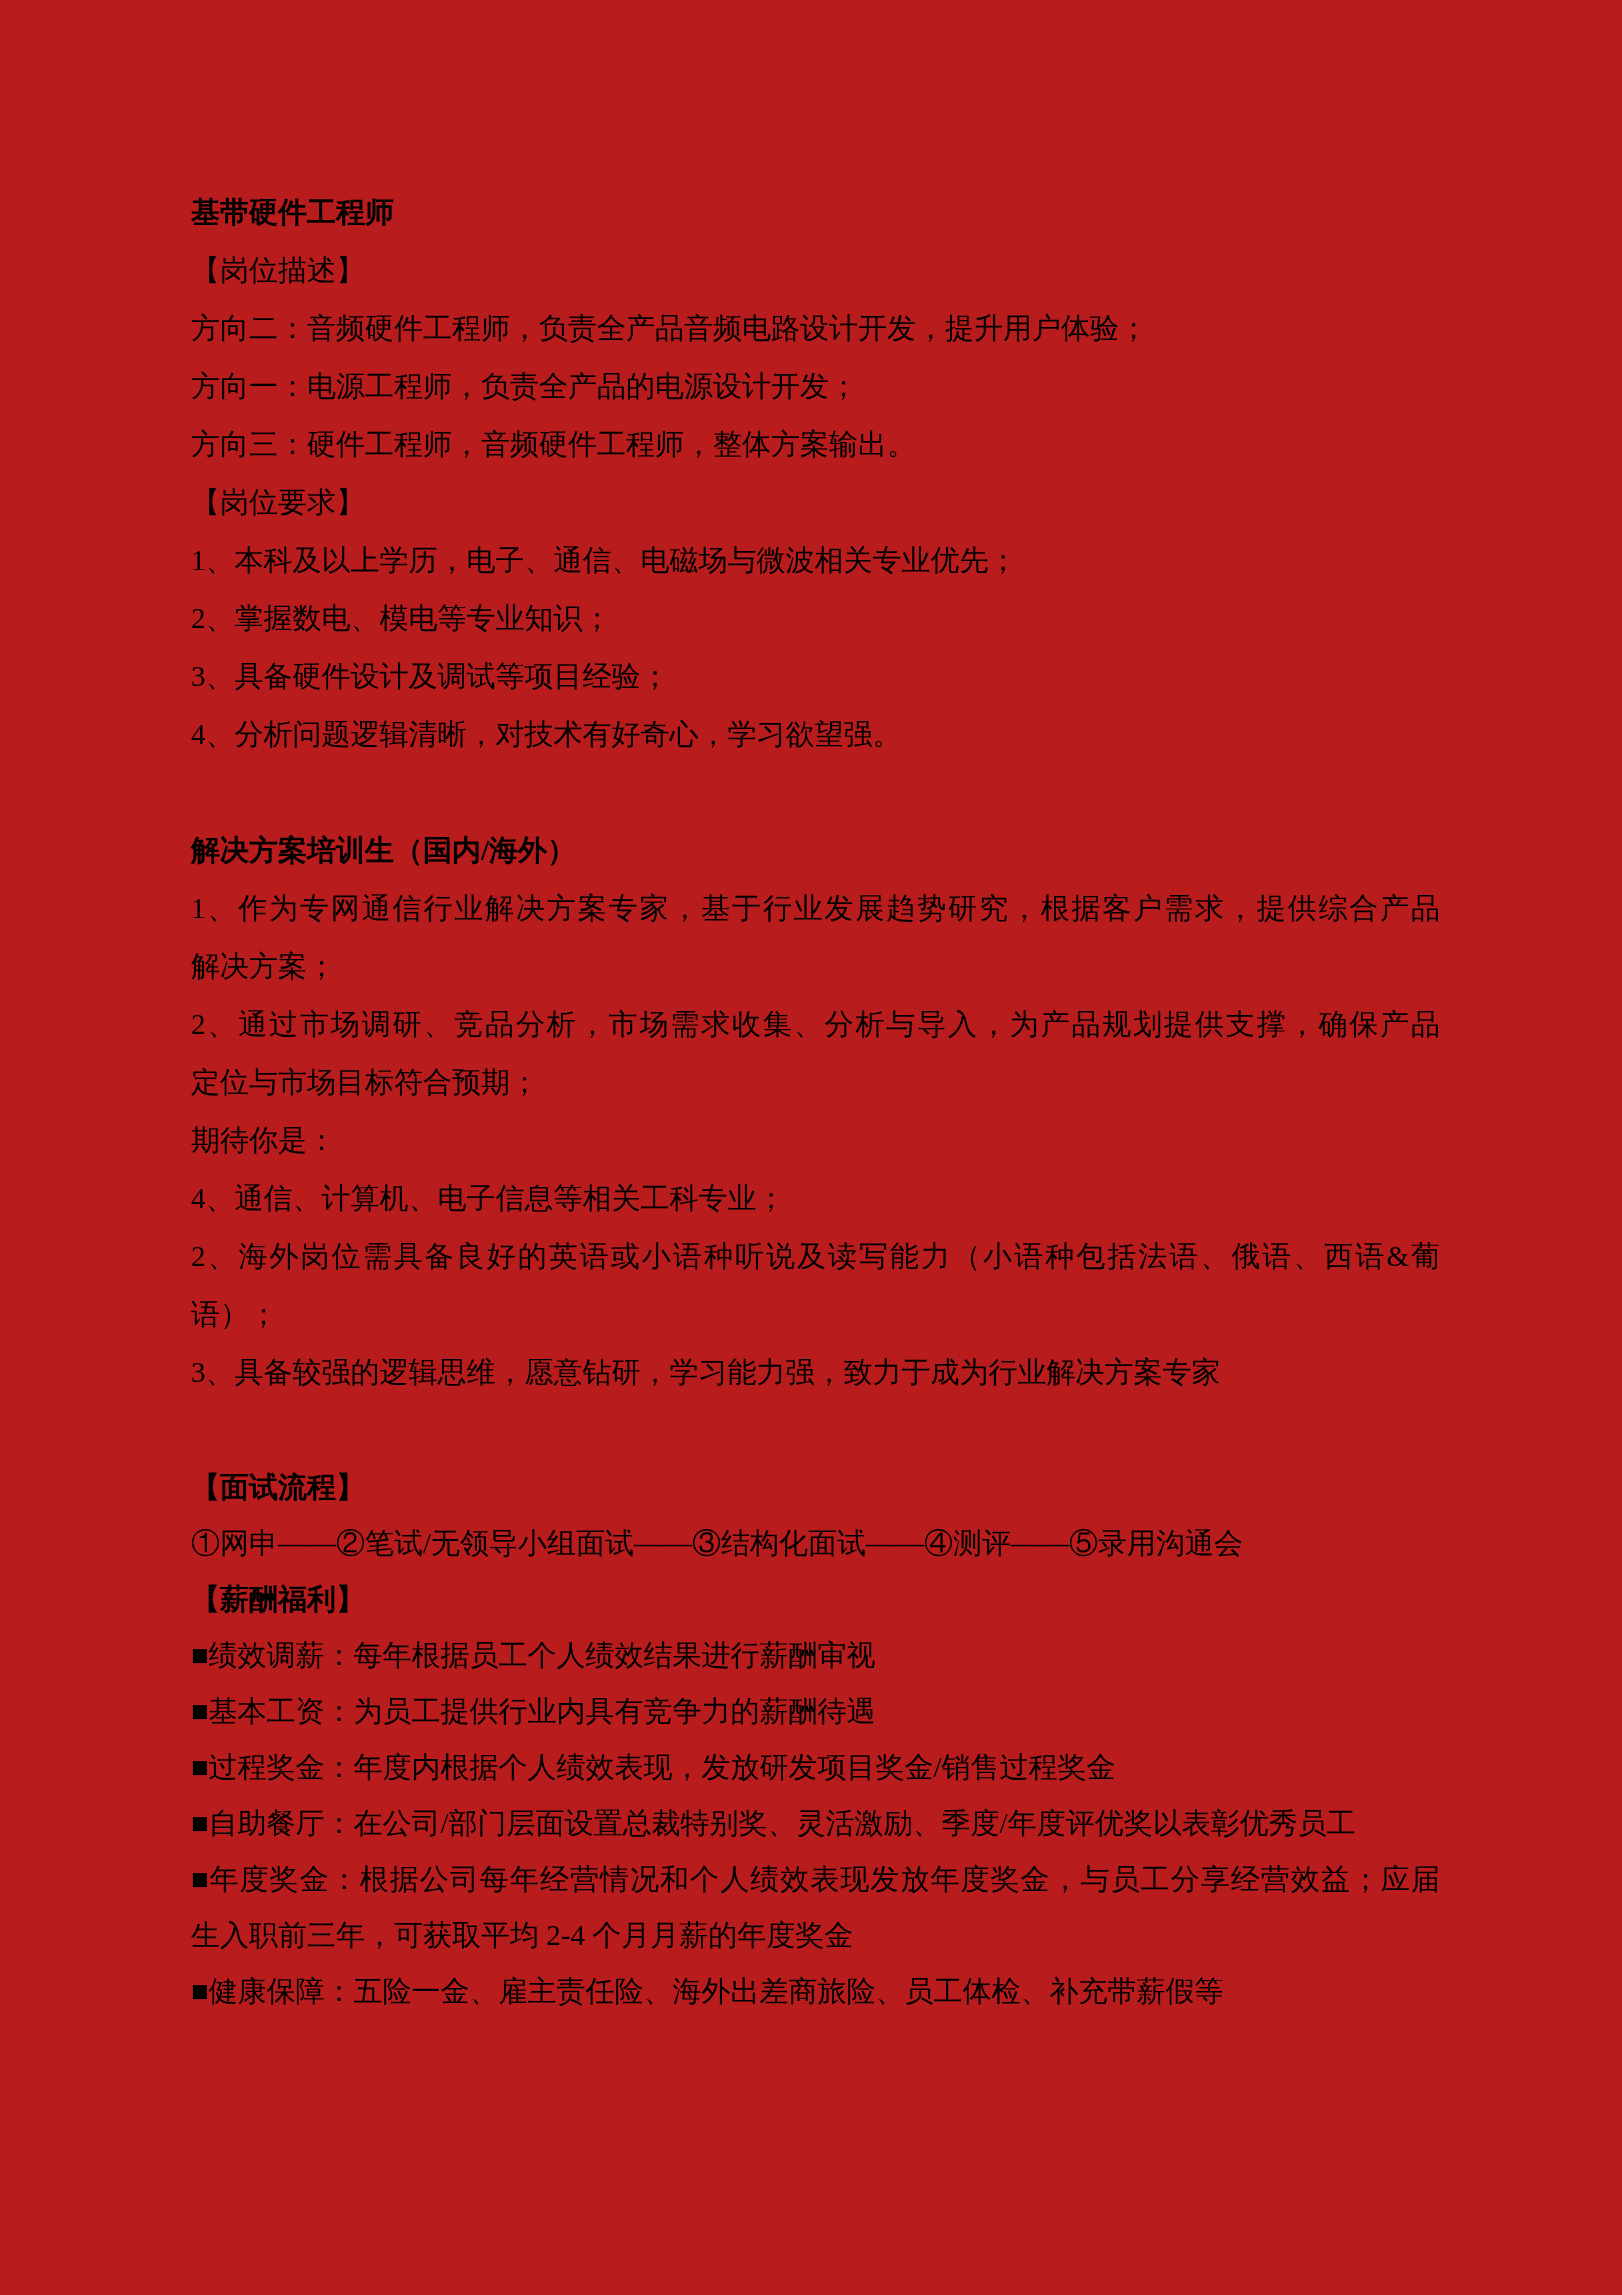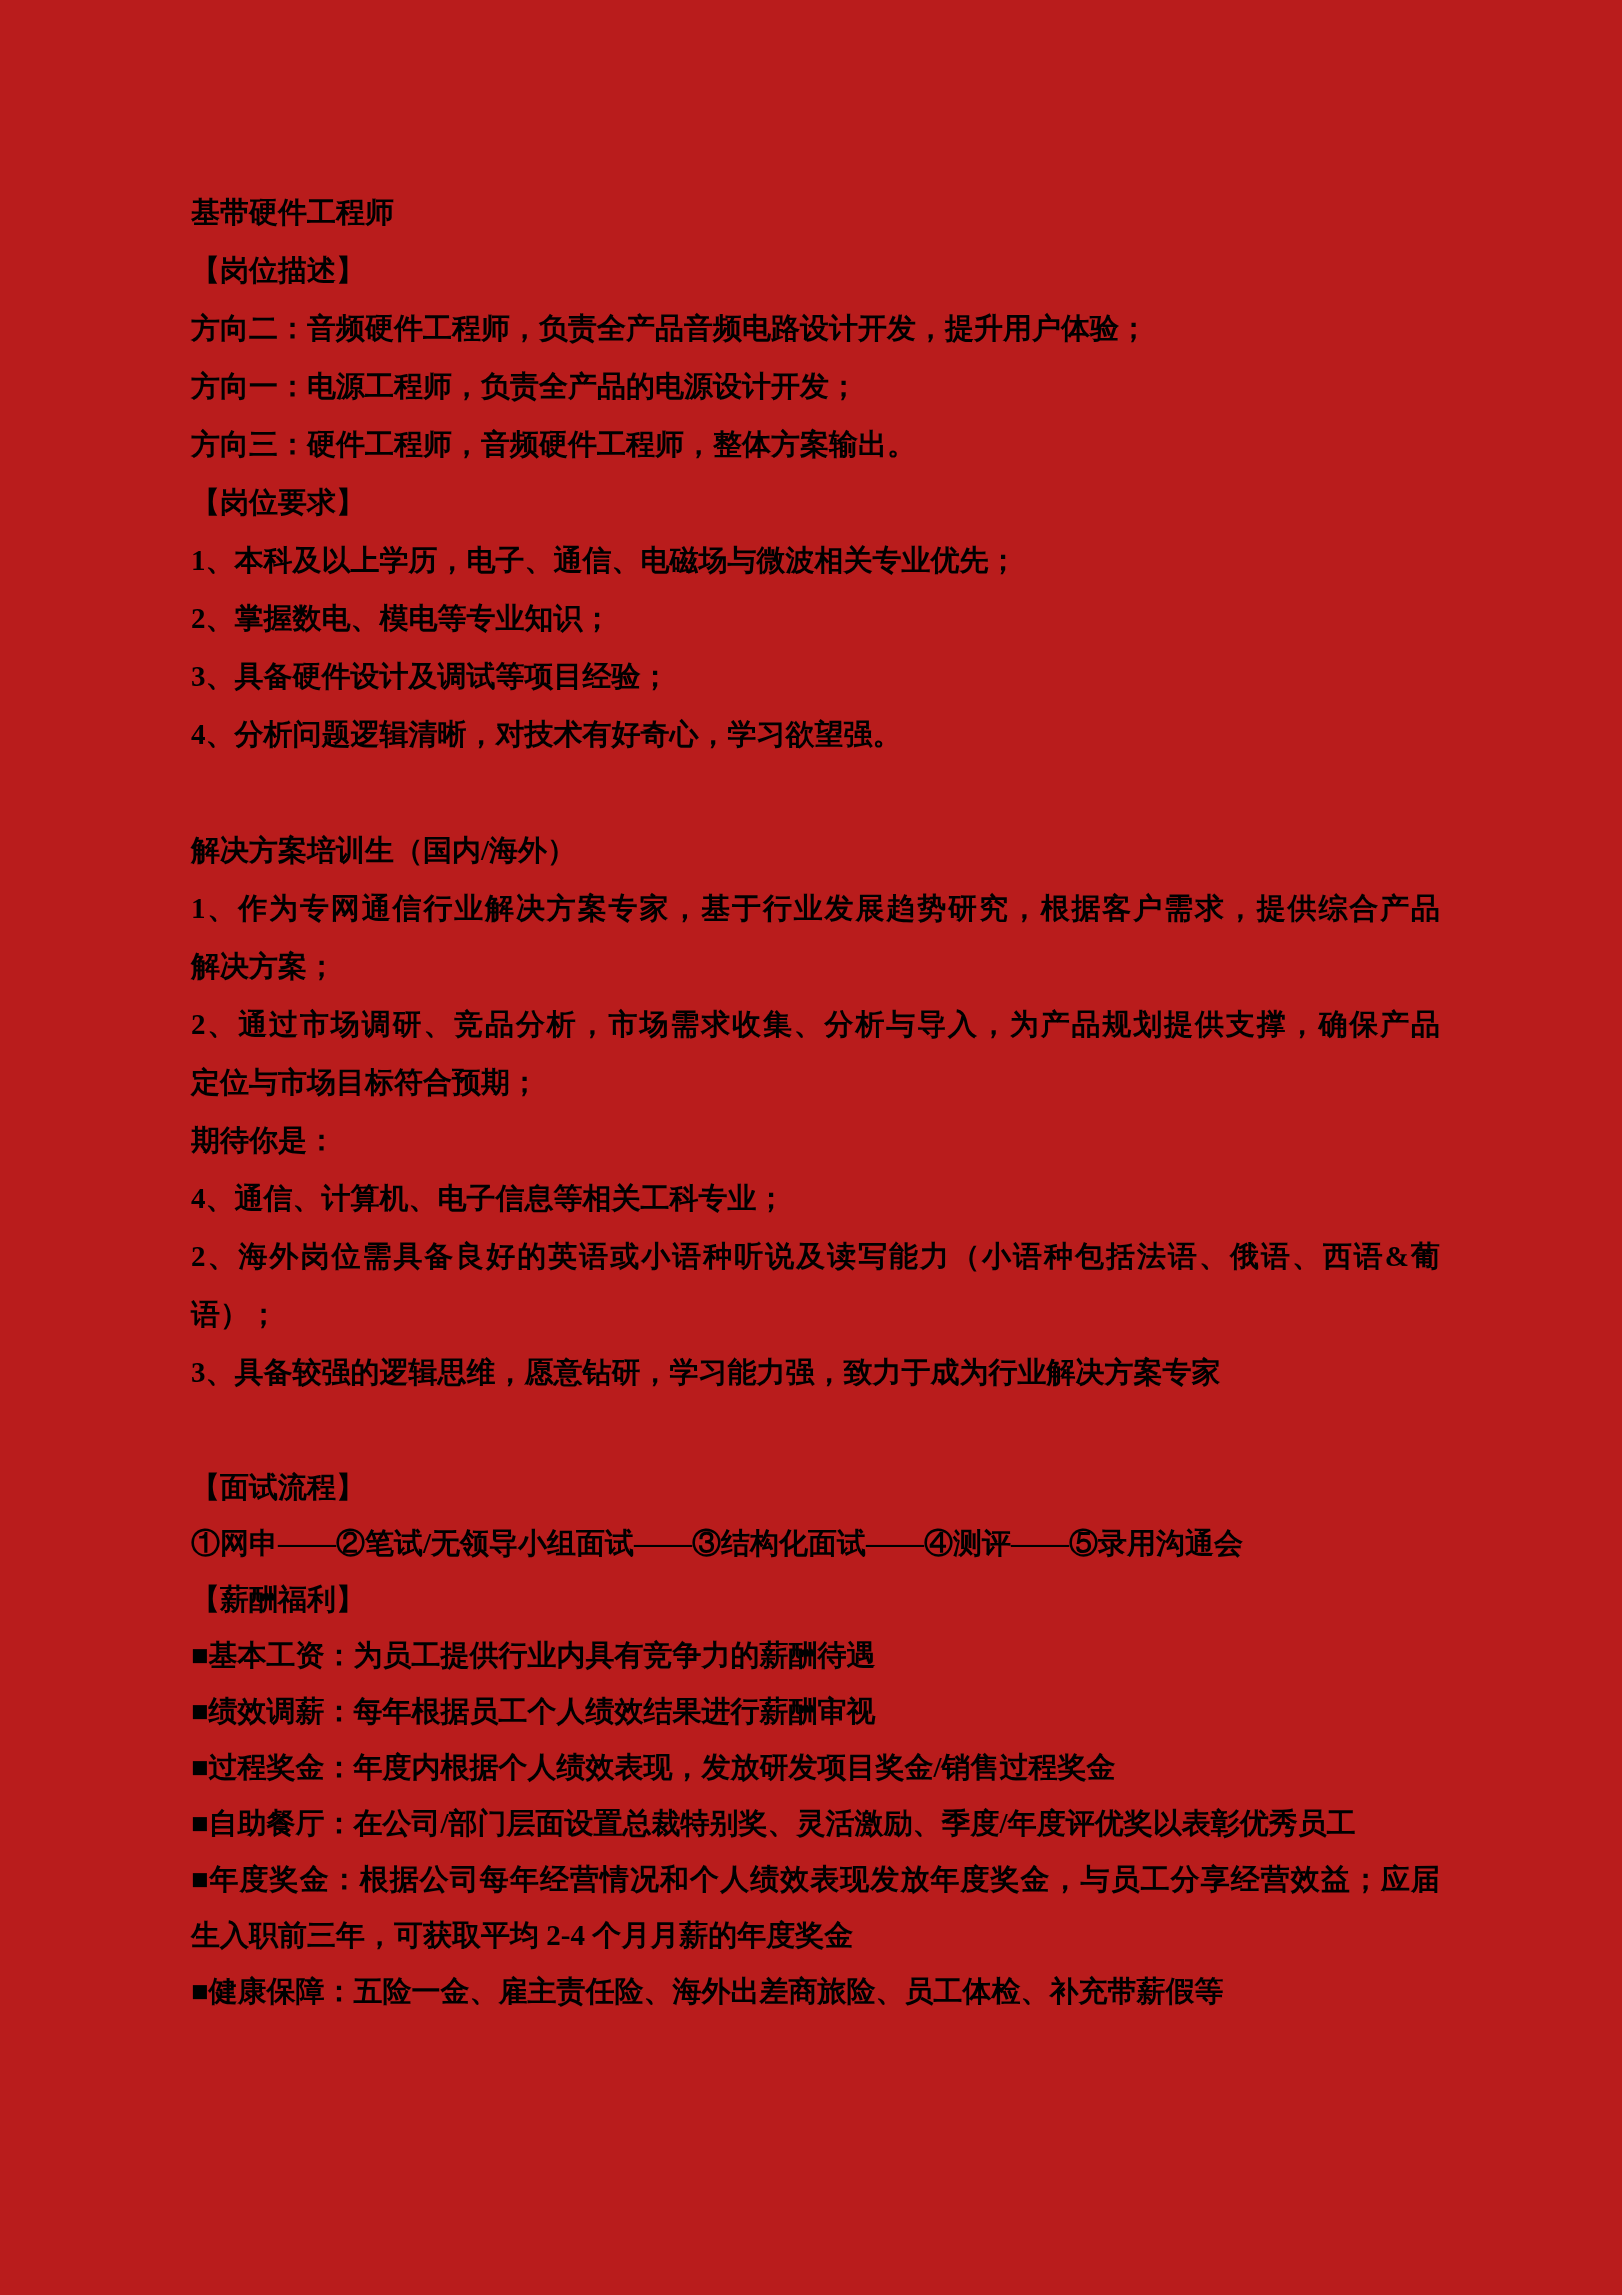--- a/index.html
+++ b/index.html
@@ -7,21 +7,21 @@
     width:1622px;height:2295px;
     background:#ffffff;
     font-family:"Liberation Serif","DejaVu Serif",serif;
     color:#000000;
   }
   .page{position:relative;width:1622px;height:2295px;background:#b91c1c;overflow:hidden;}
   .content{
     position:absolute;left:191px;top:183px;width:1249px;
     font-size:29px;line-height:58px;
   }
-  .line{white-space:nowrap;font-weight:bold;}
+  .line{white-space:nowrap;}
   .fill{
     white-space:normal;
     text-align:justify;
     text-align-last:justify;
   }
   .h{font-weight:bold;}
   .spacer{height:58px;}
   .tight{line-height:56px;}
 </style>
 </head>
@@ -53,22 +53,22 @@
     <div class="line fill">2、海外岗位需具备良好的英语或小语种听说及读写能力（小语种包括法语、俄语、西语&amp;葡</div>
     <div class="line">语）；</div>
     <div class="line">3、具备较强的逻辑思维，愿意钻研，学习能力强，致力于成为行业解决方案专家</div>
 
     <div class="spacer"></div>
 
     <div class="tight">
       <div class="line h">【面试流程】</div>
       <div class="line">①网申——②笔试/无领导小组面试——③结构化面试——④测评——⑤录用沟通会</div>
       <div class="line h">【薪酬福利】</div>
+      <div class="line">■绩效调薪：每年根据员工个人绩效结果进行薪酬审视</div>
       <div class="line">■基本工资：为员工提供行业内具有竞争力的薪酬待遇</div>
-      <div class="line">■绩效调薪：每年根据员工个人绩效结果进行薪酬审视</div>
       <div class="line">■过程奖金：年度内根据个人绩效表现，发放研发项目奖金/销售过程奖金</div>
       <div class="line">■自助餐厅：在公司/部门层面设置总裁特别奖、灵活激励、季度/年度评优奖以表彰优秀员工</div>
       <div class="line fill">■年度奖金：根据公司每年经营情况和个人绩效表现发放年度奖金，与员工分享经营效益；应届</div>
       <div class="line">生入职前三年，可获取平均 2-4 个月月薪的年度奖金</div>
       <div class="line">■健康保障：五险一金、雇主责任险、海外出差商旅险、员工体检、补充带薪假等</div>
     </div>
 
   </div>
 </div>
 

